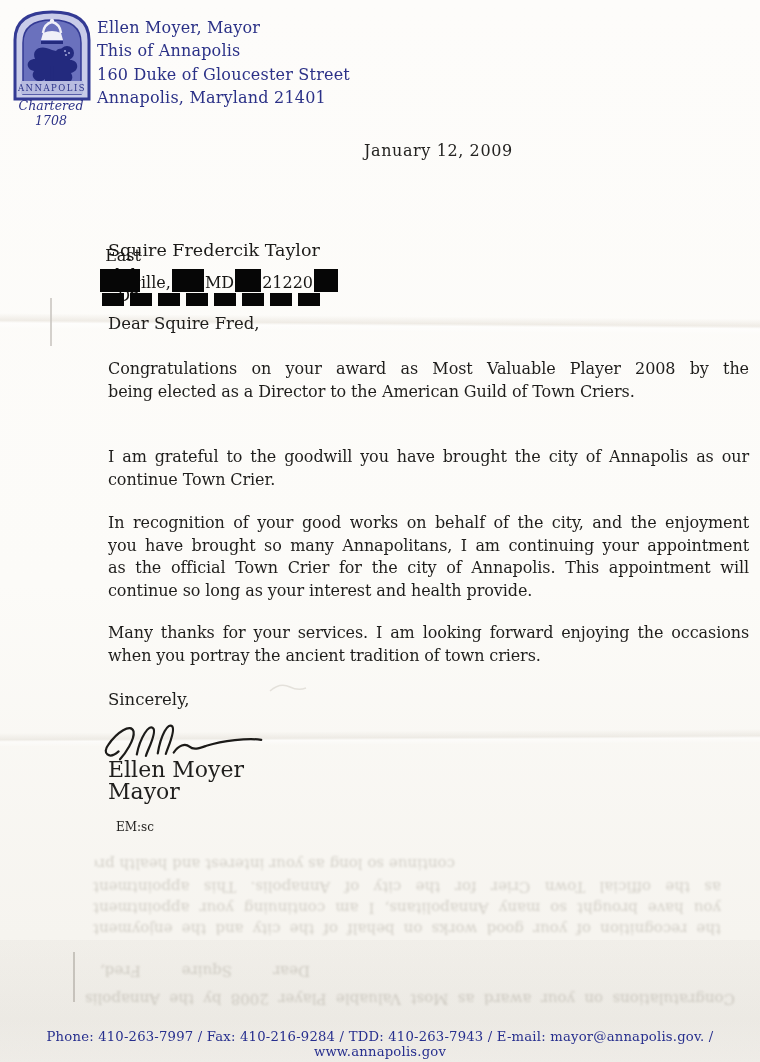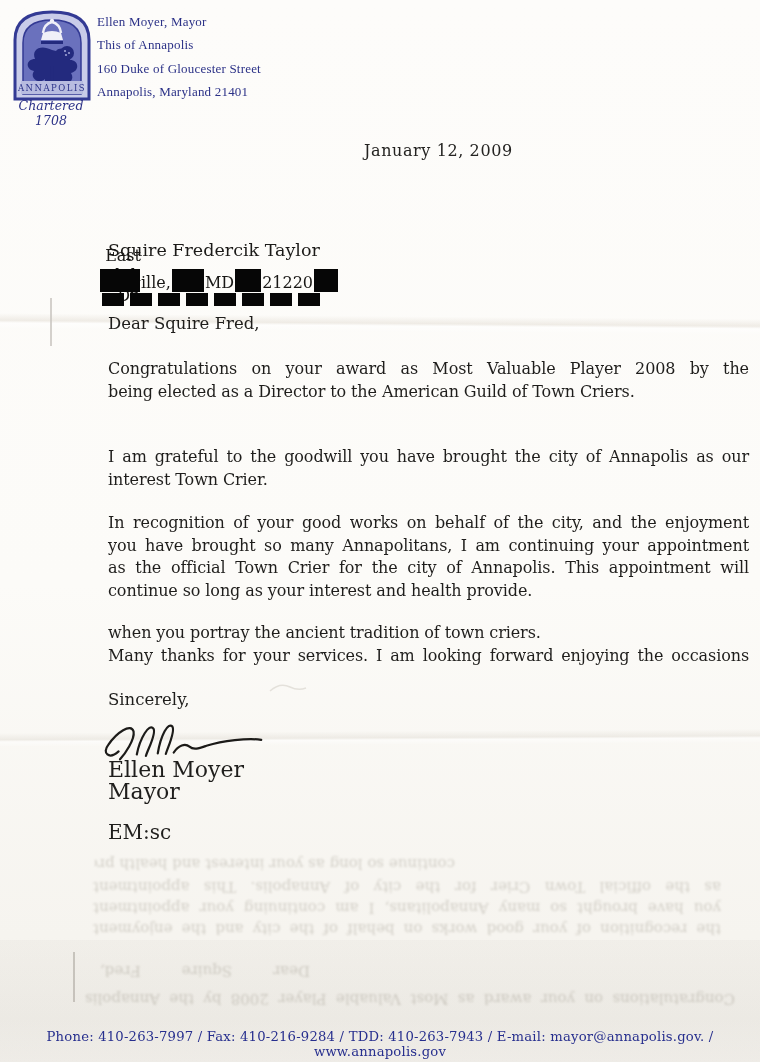--- a/index.html
+++ b/index.html
@@ -5,22 +5,22 @@
   html,body{margin:0;padding:0;background:#e8e6e2;}
   .page{
     position:relative;width:760px;height:1062px;margin:0 auto;overflow:hidden;
     background:linear-gradient(180deg,#fdfcfa 0%,#fcfbf8 55%,#f6f4ef 88%,#f3f1ec 96%,#f7f5f1 100%);
     font-family:"DejaVu Serif","Liberation Serif",serif;color:#1f1e1c;
   }
   
   .seal{position:absolute;left:8px;top:6px;}
   .seal-caption{position:absolute;left:4px;top:98px;width:94px;text-align:center;
     font-style:italic;font-size:12.5px;color:#2b3187;}
-  .lh-lines{position:absolute;left:97px;top:10px;font-size:13px;line-height:23.3px;
-    color:#2b3187;letter-spacing:.2px;font-family:Liberation Serif, serif;}
+  .lh-lines{position:absolute;left:97px;top:16px;font-size:16px;line-height:23.3px;
+    color:#2b3187;letter-spacing:.2px;}
   
   .date{position:absolute;left:364px;top:141px;font-size:16px;letter-spacing:.6px;color:#242321;}
   
   .recipient-name{position:absolute;left:108px;top:240px;font-size:17.5px;color:#1b1a18;z-index:1;text-align:right;}
   .redact-row{position:absolute;display:flex;align-items:flex-end;z-index:2;}
   .rb{background:#060606;}
   .frag{font-size:16px;color:#181715;line-height:20px;padding:0 1px;transform:translateY(1px);}
   .fringe{position:absolute;display:flex;gap:6px;z-index:2;}
   .fringe .rb{width:22px;height:13px;}
   
@@ -122,33 +122,33 @@
 
   <div class="single" style="top:314px;">Dear Squire Fred,</div>
 
   <div class="bodyblock" style="top:358px;">
     <div class="line">Congratulations on your award as Most Valuable Player 2008 by the</div>
     <div class="line end">being elected as a Director to the American Guild of Town Criers.</div>
   </div>
 
   <div class="bodyblock" style="top:446px;">
     <div class="line">I am grateful to the goodwill you have brought the city of Annapolis as our</div>
-    <div class="line end">interest Town Crier.</div>
+    <div class="line end">continue Town Crier.</div>
   </div>
 
   <div class="bodyblock" style="top:512px;">
     <div class="line">In recognition of your good works on behalf of the city, and the enjoyment</div>
     <div class="line">you have brought so many Annapolitans, I am continuing your appointment</div>
     <div class="line">as the official Town Crier for the city of Annapolis.  This appointment will</div>
     <div class="line end">continue so long as your interest and health provide.</div>
   </div>
 
   <div class="bodyblock" style="top:622px;">
+    <div class="line">Many thanks for your services.  I am looking forward enjoying the occasions</div>
     <div class="line end">when you portray the ancient tradition of town criers.</div>
-    <div class="line">Many thanks for your services.  I am looking forward enjoying the occasions</div>
   </div>
 
   <div class="single" style="top:690px;">Sincerely,</div>
 
   <div class="pencil-mark">
     <svg width="40" height="14" viewBox="0 0 40 14">
       <path d="M2 10 Q12 1 22 6 Q30 10 38 7" fill="none" stroke="#cfcbc2" stroke-width="1.5"></path>
     </svg>
   </div>
 
@@ -158,21 +158,21 @@
         <path d="M20 36 C10 44 3 37 10 29 C19 17 34 8 36 17 C37 25 26 39 21 44"></path>
         <path d="M38 40 C42 24 52 9 56 15 C59 20 49 36 47 42"></path>
         <path d="M59 40 C63 22 71 9 75 14 C78 19 69 35 67 41"></path>
         <path d="M75 40 C80 33 87 31 91 35 C95 39 101 37 108 35 C124 31 150 29 163 32"></path>
       </g>
     </svg>
   </div>
 
   <div class="single" style="top:757px;font-size:22px;">Ellen Moyer</div>
   <div class="single" style="top:779px;font-size:22px;">Mayor</div>
-  <div class="single" style="top:820px;font-size:20px;">EM:sc</div>
+  <div class="single" style="top:820px;font-size:12px;margin-left:8px;">EM:sc</div>
 
   <div class="ghost" style="left:95px;top:853px;width:360px;height:21px;">continue so long as your interest and health provide</div>
   <div class="ghost" style="left:93px;top:876px;width:628px;height:63px;">
     <div>the recognition of your good works on behalf of the city and the enjoyment</div>
     <div>you have brought so many Annapolitans, I am continuing your appointment</div>
     <div>as the official Town Crier for the city of Annapolis. This appointment</div>
   </div>
   <div class="ghost" style="left:100px;top:960px;width:210px;height:21px;">Dear Squire Fred,</div>
   <div class="ghost" style="left:85px;top:988px;width:650px;height:21px;">Congratulations on your award as Most Valuable Player 2008 by the Annapolis</div>
 

